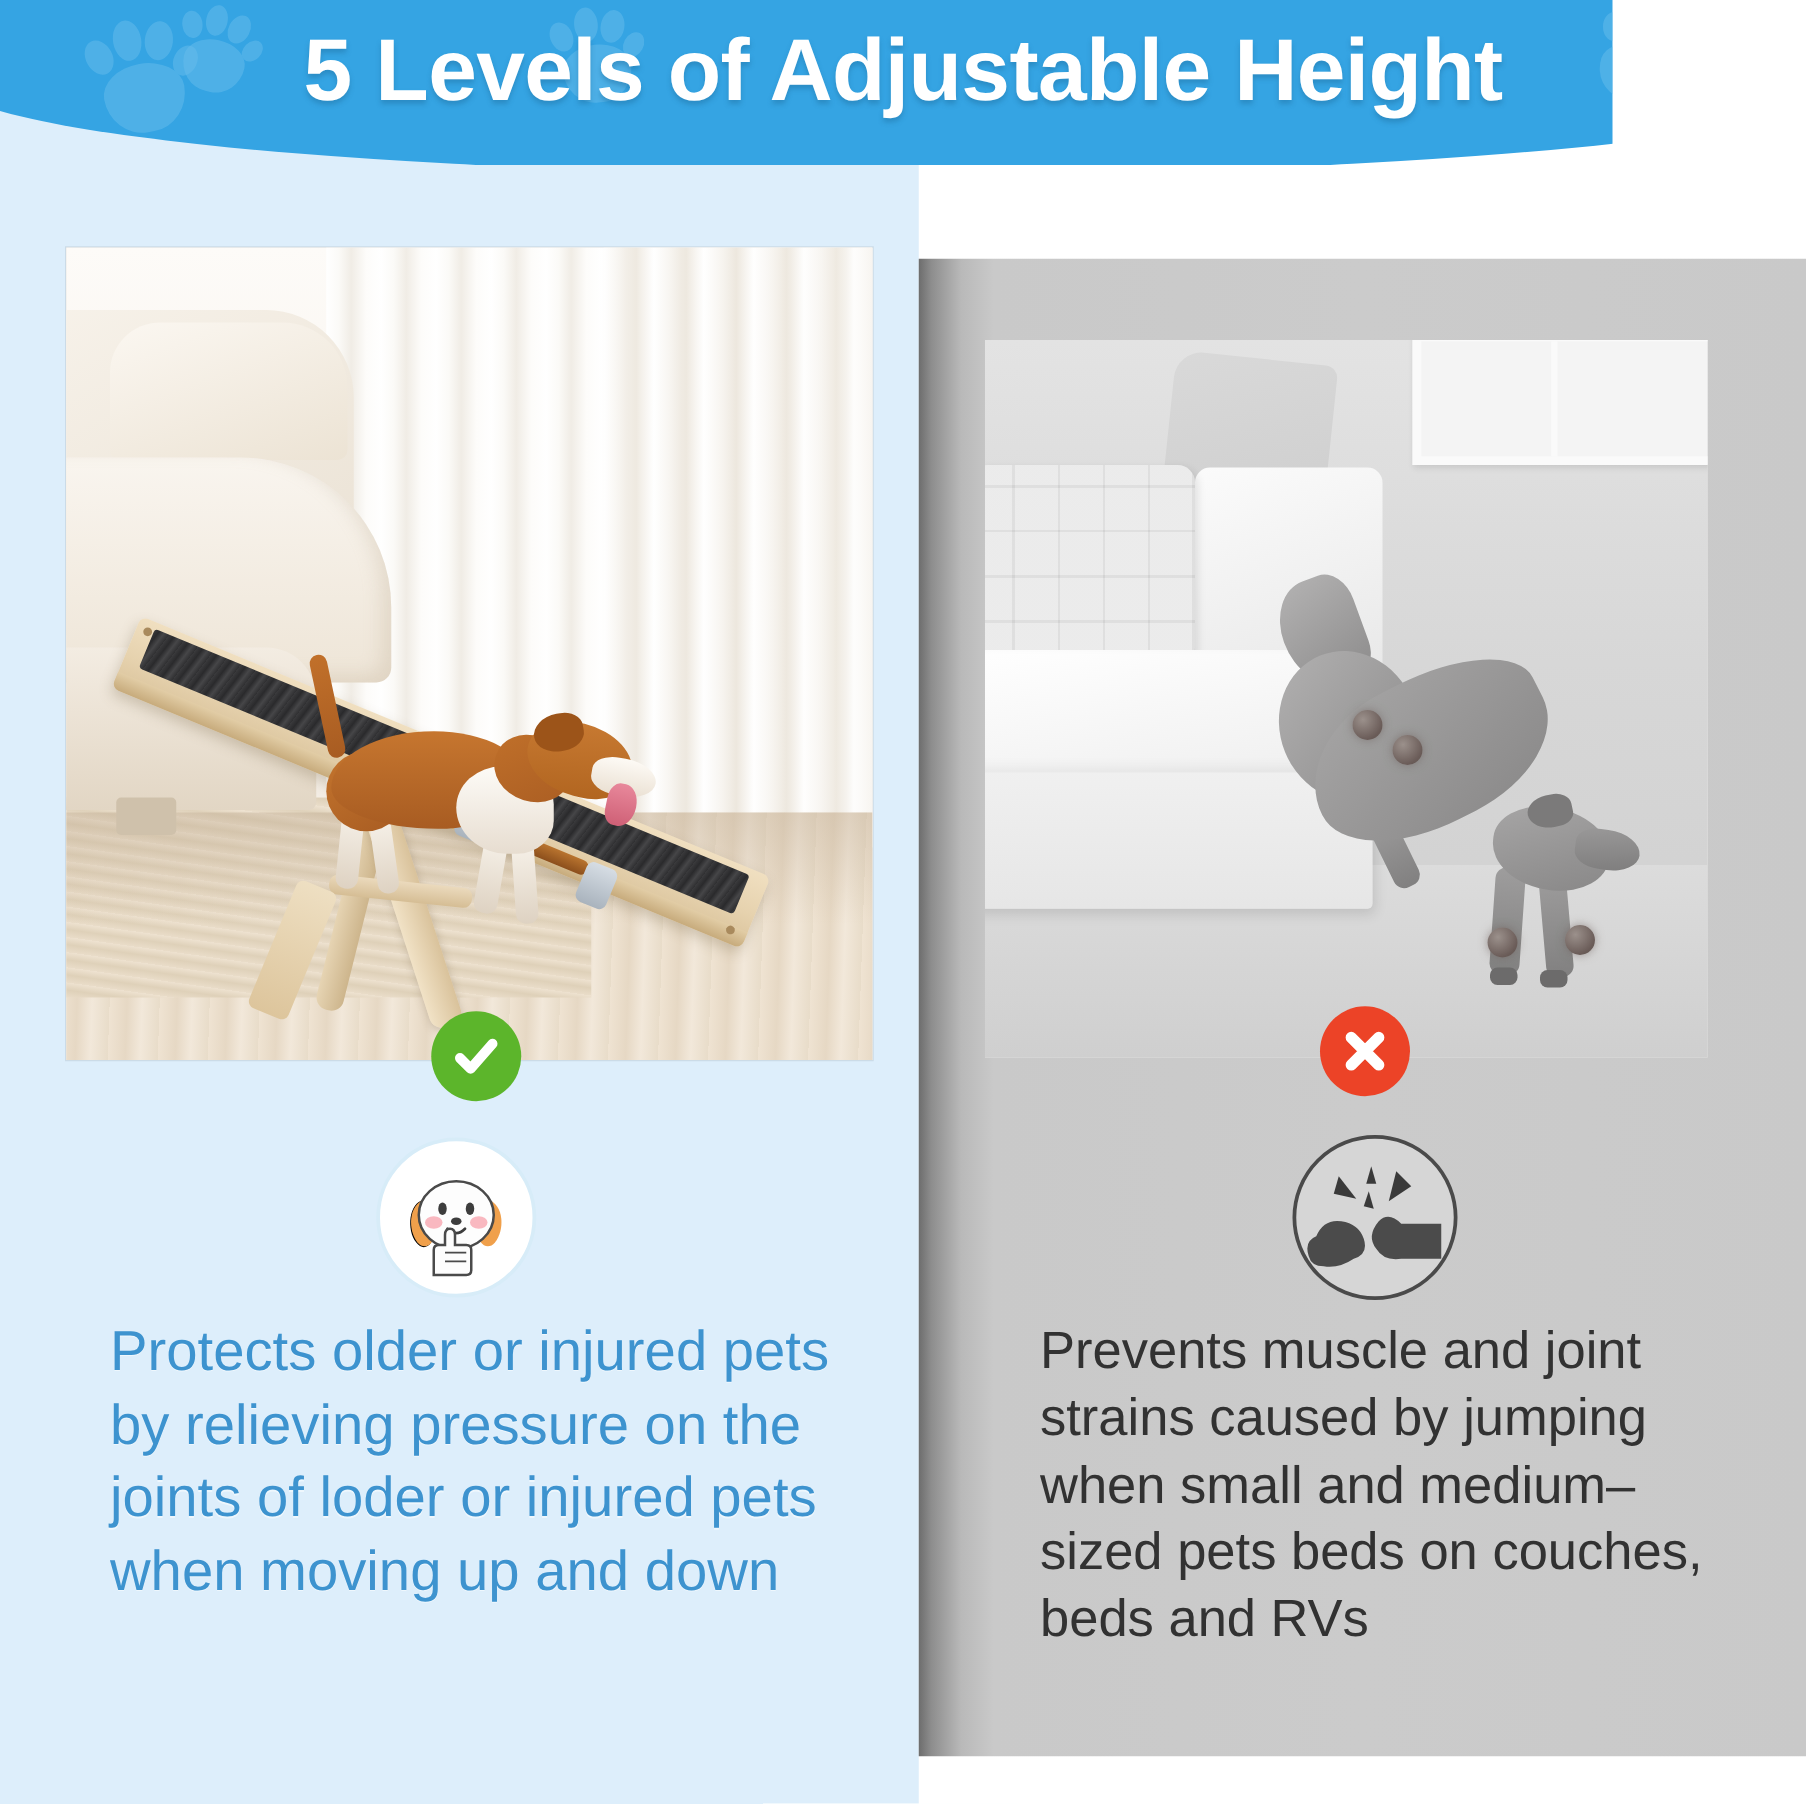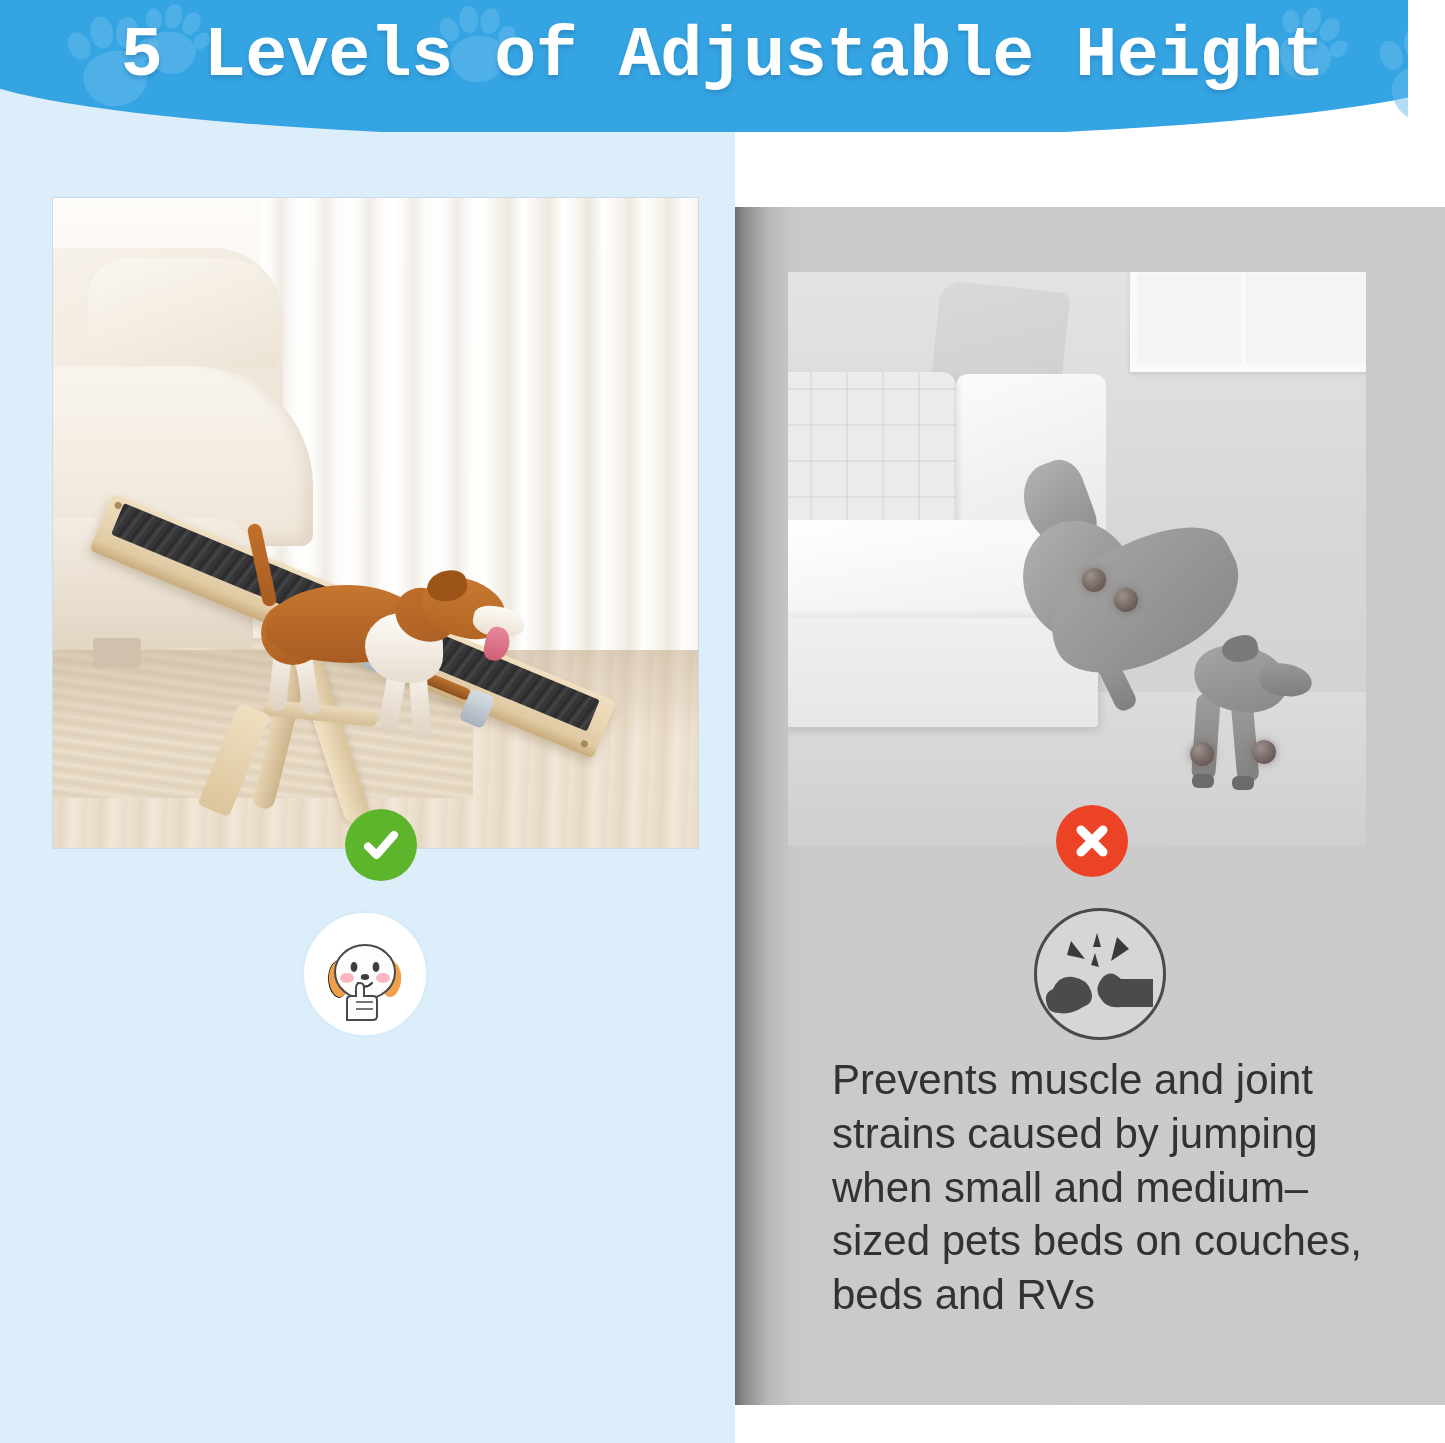--- a/index.html
+++ b/index.html
@@ -51,25 +51,24 @@
     background: linear-gradient(to right,
         #6d6d6d 0px, #8d8d8d 10px, #b9b9b9 34px, #c9c9c9 60px,
         #cbcbcb 50%, #c9c9c9 100%);
   }
 
   
   .banner {
     position: absolute;
     left: 0;
     top: 0;
-    width: 1408px;
+    width: 1290px;
     height: 132px;
     overflow: hidden;
     z-index: 40;
-    font-family: Liberation Mono, monospace;
   }
   .banner-shape {
     position: absolute;
     left: -40px;
     top: -150px;
     width: 1525px;
     height: 290px;
     background: #35a4e3;
     border-radius: 0 0 50% 50% / 0 0 26% 26%;
   }
@@ -697,16 +696,17 @@
 
       <path d="M58 58 Q48 70 56 80 Q62 90 76 88 L108 88 L108 60 L76 60 Q66 50 58 58 Z" fill="#4b4b4b"></path>
 
       <path d="M26 22 L40 40 L22 36 Z" fill="#3a3a3a"></path>
       <path d="M72 18 L66 42 L84 30 Z" fill="#3a3a3a"></path>
       <path d="M52 14 L56 28 L48 28 Z" fill="#3a3a3a"></path>
       <path d="M50 34 L54 48 L46 46 Z" fill="#3a3a3a"></path>
     </svg>
   </div>
 
+  <div class="caption caption-left">Protects older or injured pets by relieving pressure on the joints of loder or injured pets when moving up and down</div>
 
   <div class="caption caption-right">Prevents muscle and joint strains caused by jumping when small and medium–sized pets beds on couches, beds and RVs</div>
 
 </div>
 
 </body></html>

